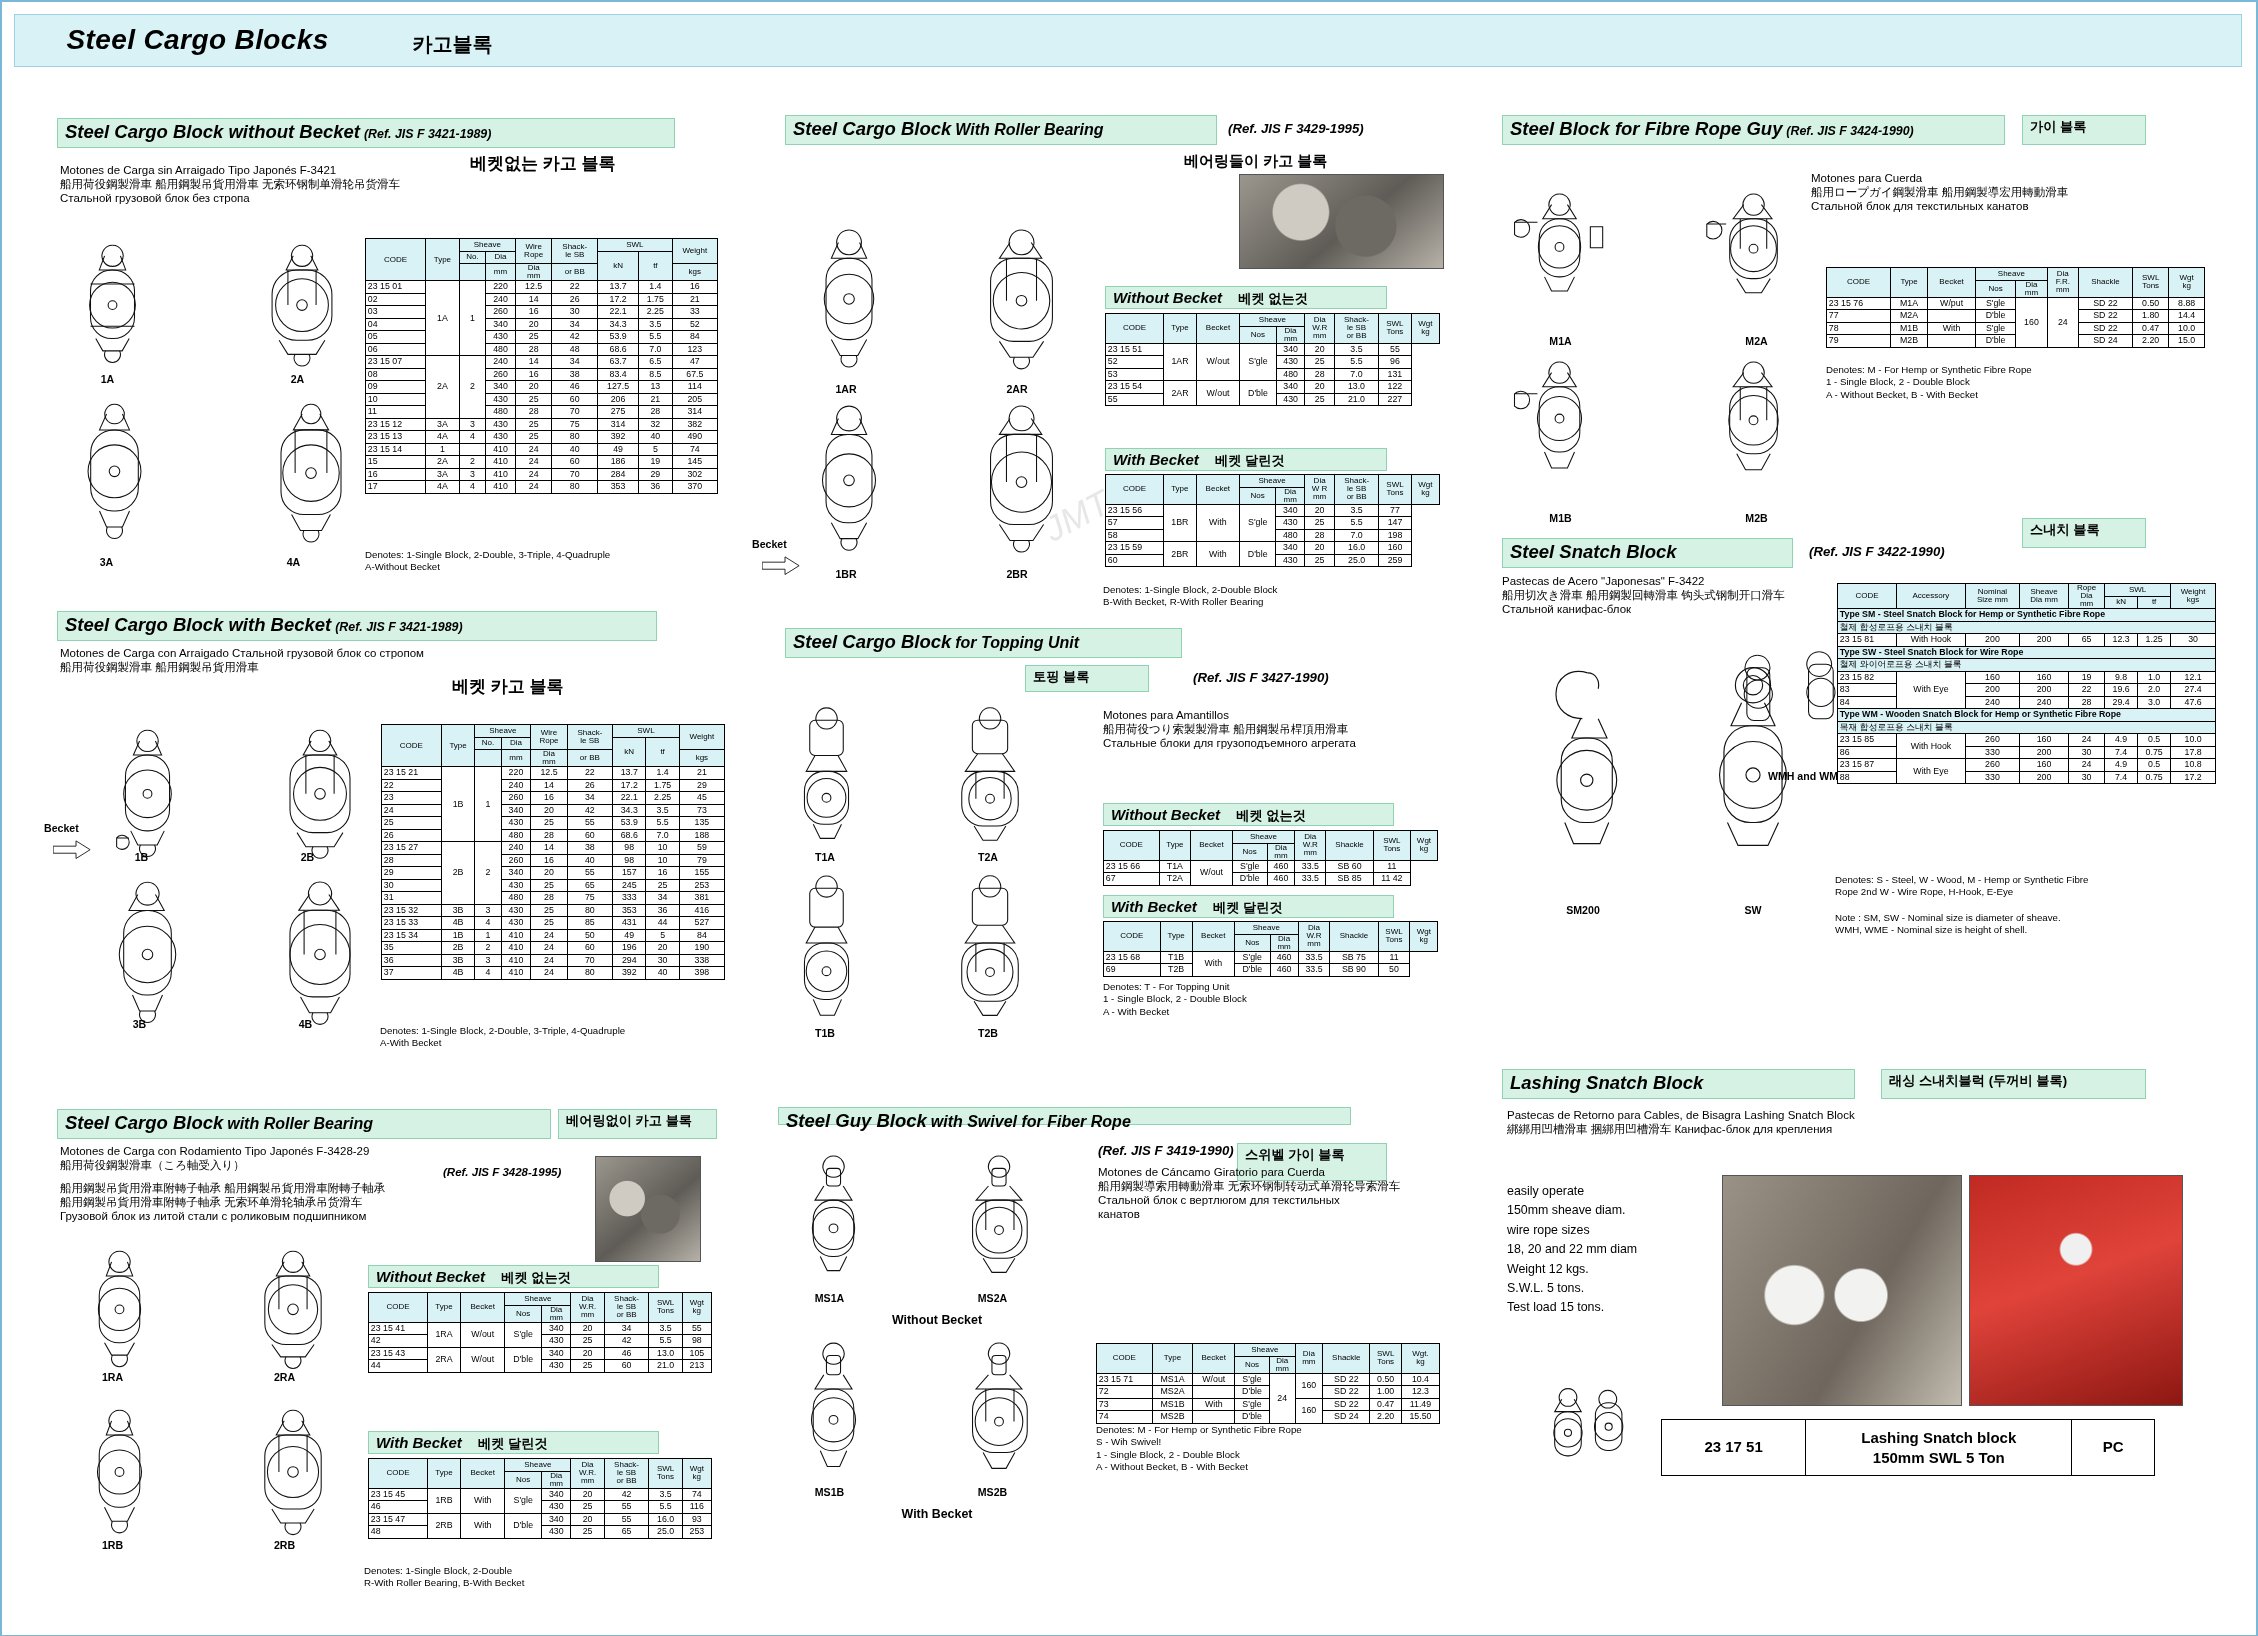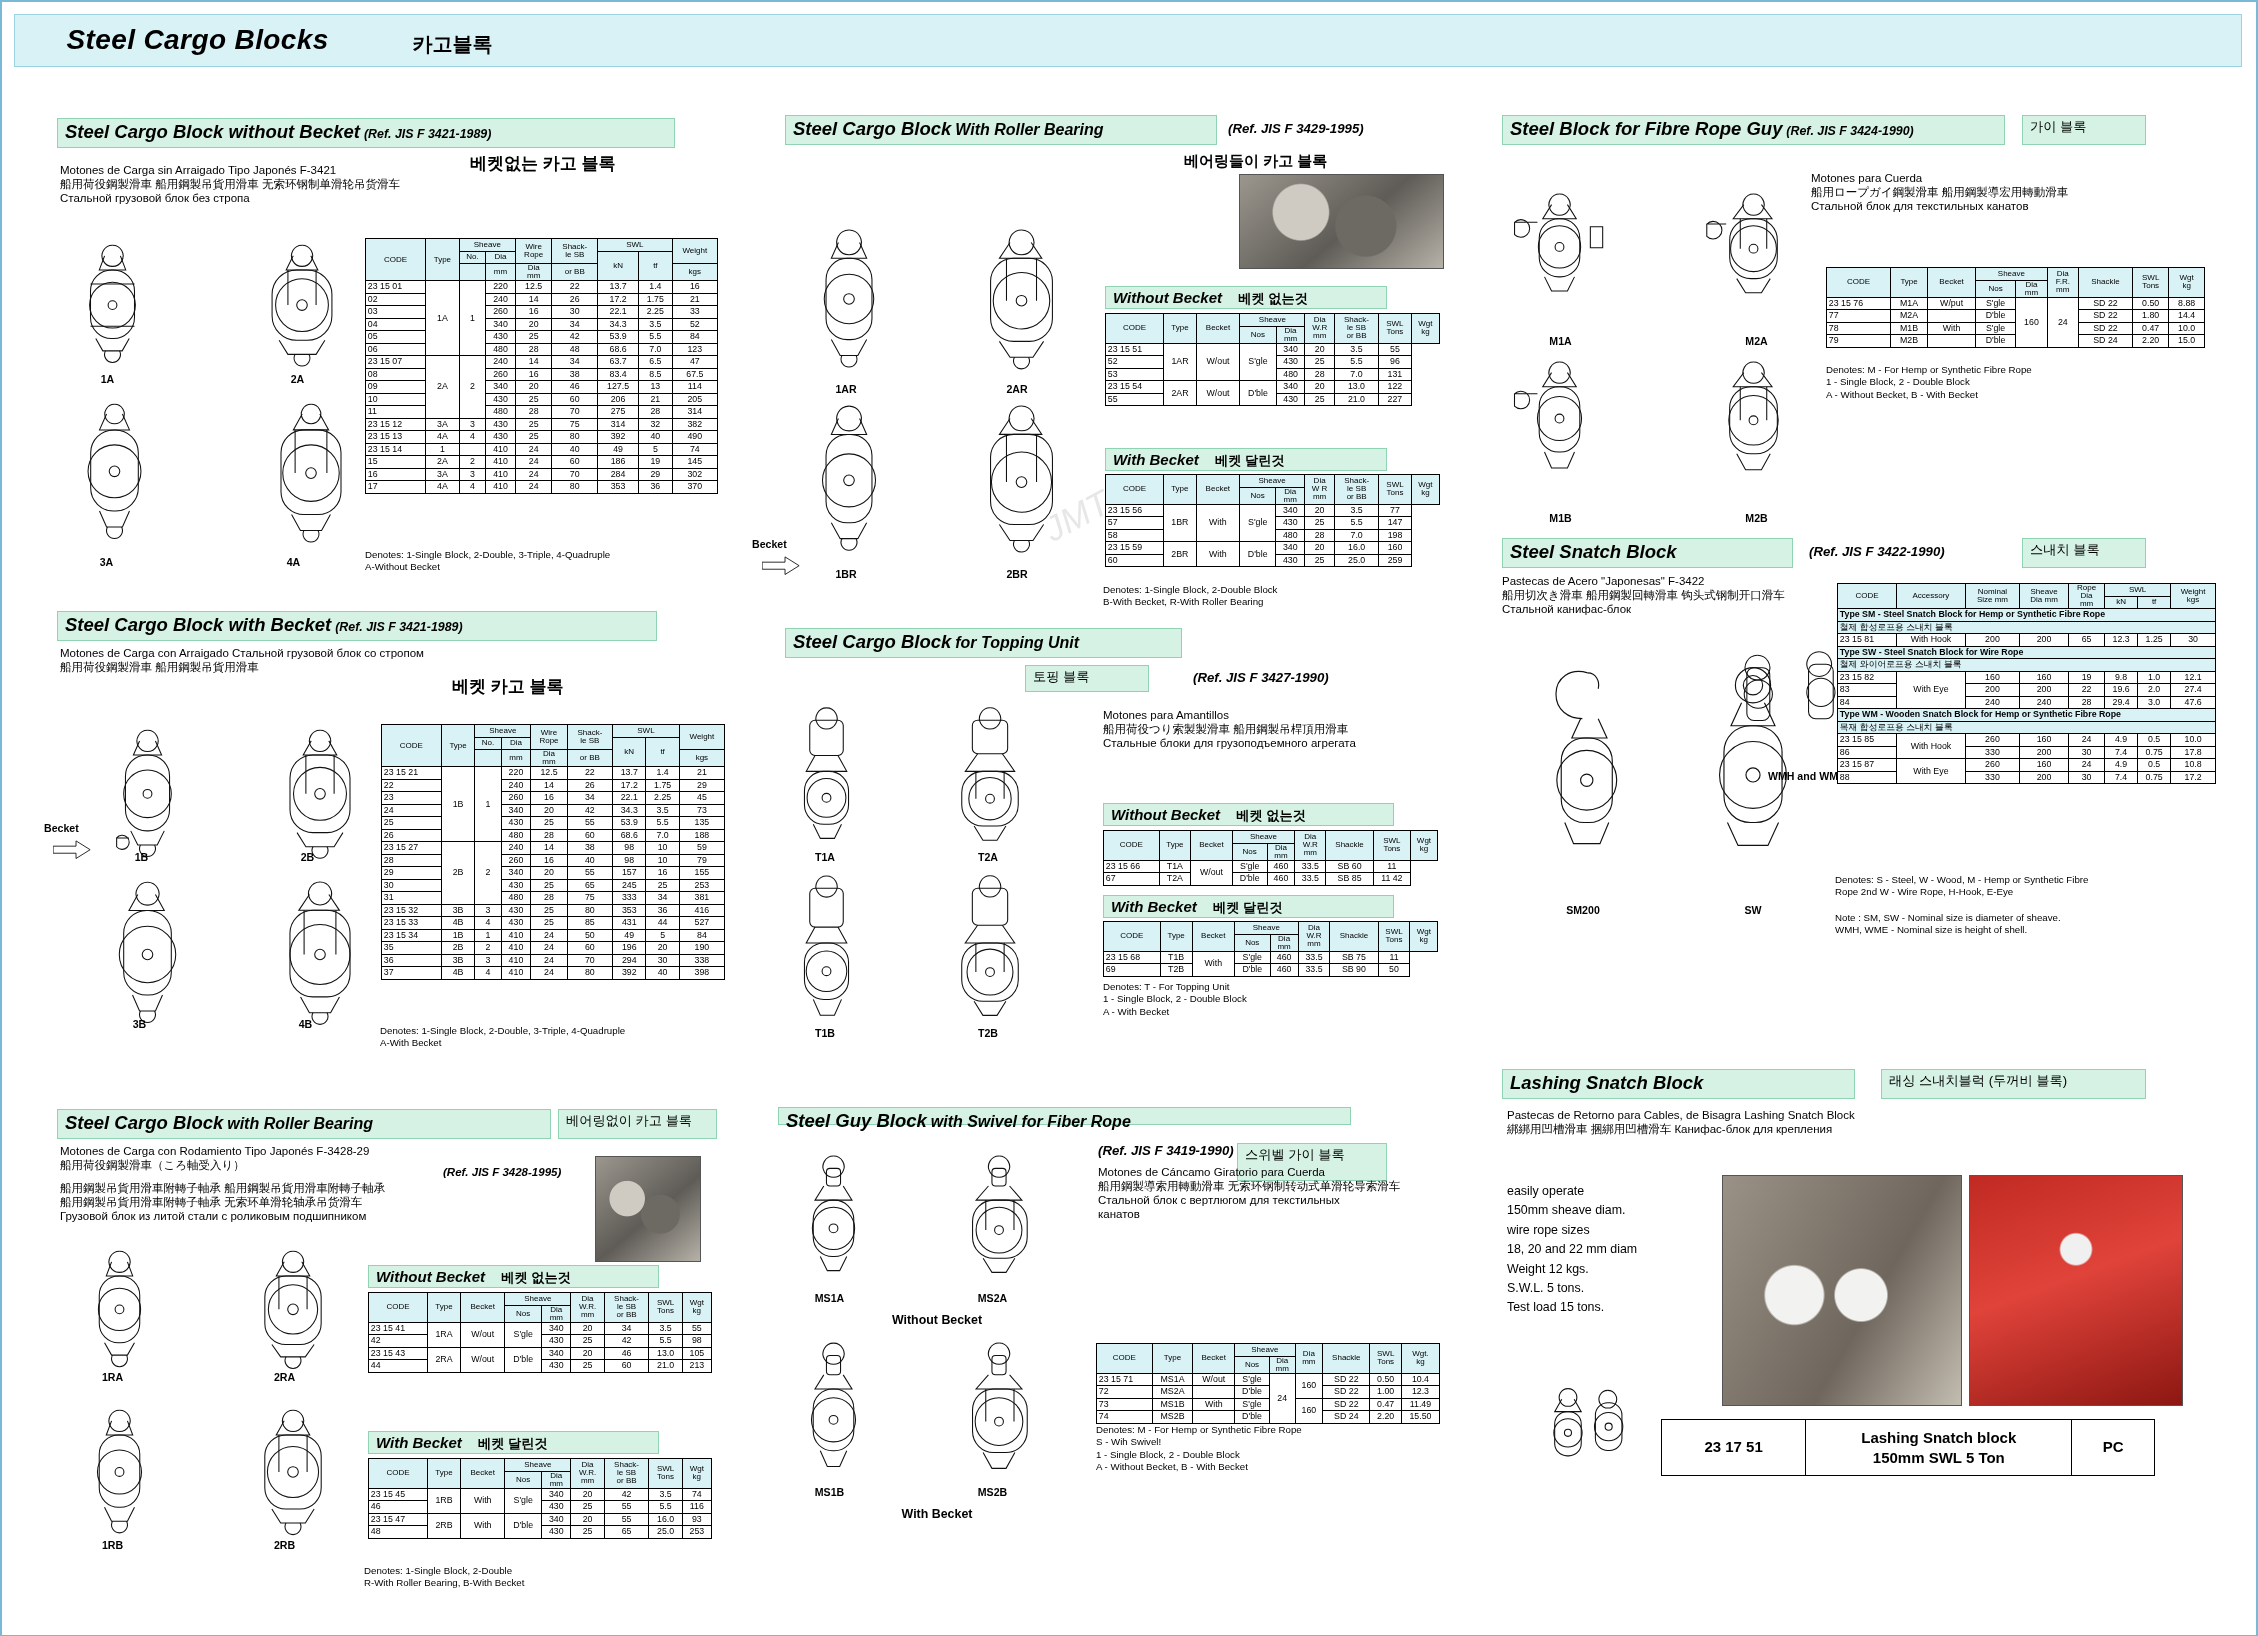--- a/index.html
+++ b/index.html
@@ -44,21 +44,21 @@
   .sec-head .h1{
     font-style:italic; font-weight:bold; font-size:18.5px;
   }
   .sec-head .h2{
     font-style:italic; font-weight:bold; font-size:16px;
   }
   .sec-head .ref{
     font-style:italic; font-weight:bold; font-size:12.4px;
   }
   .sec-head .kr{
-    font-size:13.2px; font-weight:normal;
+    font-size:13.2px; font-weight:bold;
   }
   .subtxt{
     position:absolute;
     font-size:11.5px;
     line-height:14px;
     white-space:pre-line;
   }
   .subtxt.b{ font-weight:bold; }
   
   table.spec{
@@ -1553,21 +1553,21 @@
     </tbody>
   </table>
   <div class="note" style="left:1824px; top:362px; width:379px;">Denotes: M - For Hemp or Synthetic Fibre Rope
                1 - Single Block, 2 - Double Block
                A - Without Becket, B - With Becket</div>
 
   <div class="sec-head" style="left:1500px; top:536px; width:291px; height:30px;">
     <span class="h1">Steel Snatch Block</span>
   </div>
   <div class="subtxt b" style="left:1807px; top:543px; font-style:italic; font-size:13.2px;">(Ref. JIS F 3422-1990)</div>
-  <div class="sec-head" style="left:2020px; top:536px; width:124px; height:30px;">
+  <div class="sec-head" style="left:2020px; top:516px; width:124px; height:30px;">
     <span class="kr">스내치 블록</span>
   </div>
   <div class="subtxt" style="left:1500px; top:572px; width:459px;">Pastecas de Acero "Japonesas" F-3422
 船用切次き滑車   船用鋼製回轉滑車  钩头式钢制开口滑车
 Стальной канифас-блок</div>
 
   <div class="dwg" style="left:1517px; top:653px;">
     <svg width="132" height="247" viewBox="0 0 150 280">
       <g stroke="#111" fill="none" stroke-width="1.3">
         <path d="M78 20 c-20 -6 -36 6 -36 24 c0 18 14 28 30 28"></path>

